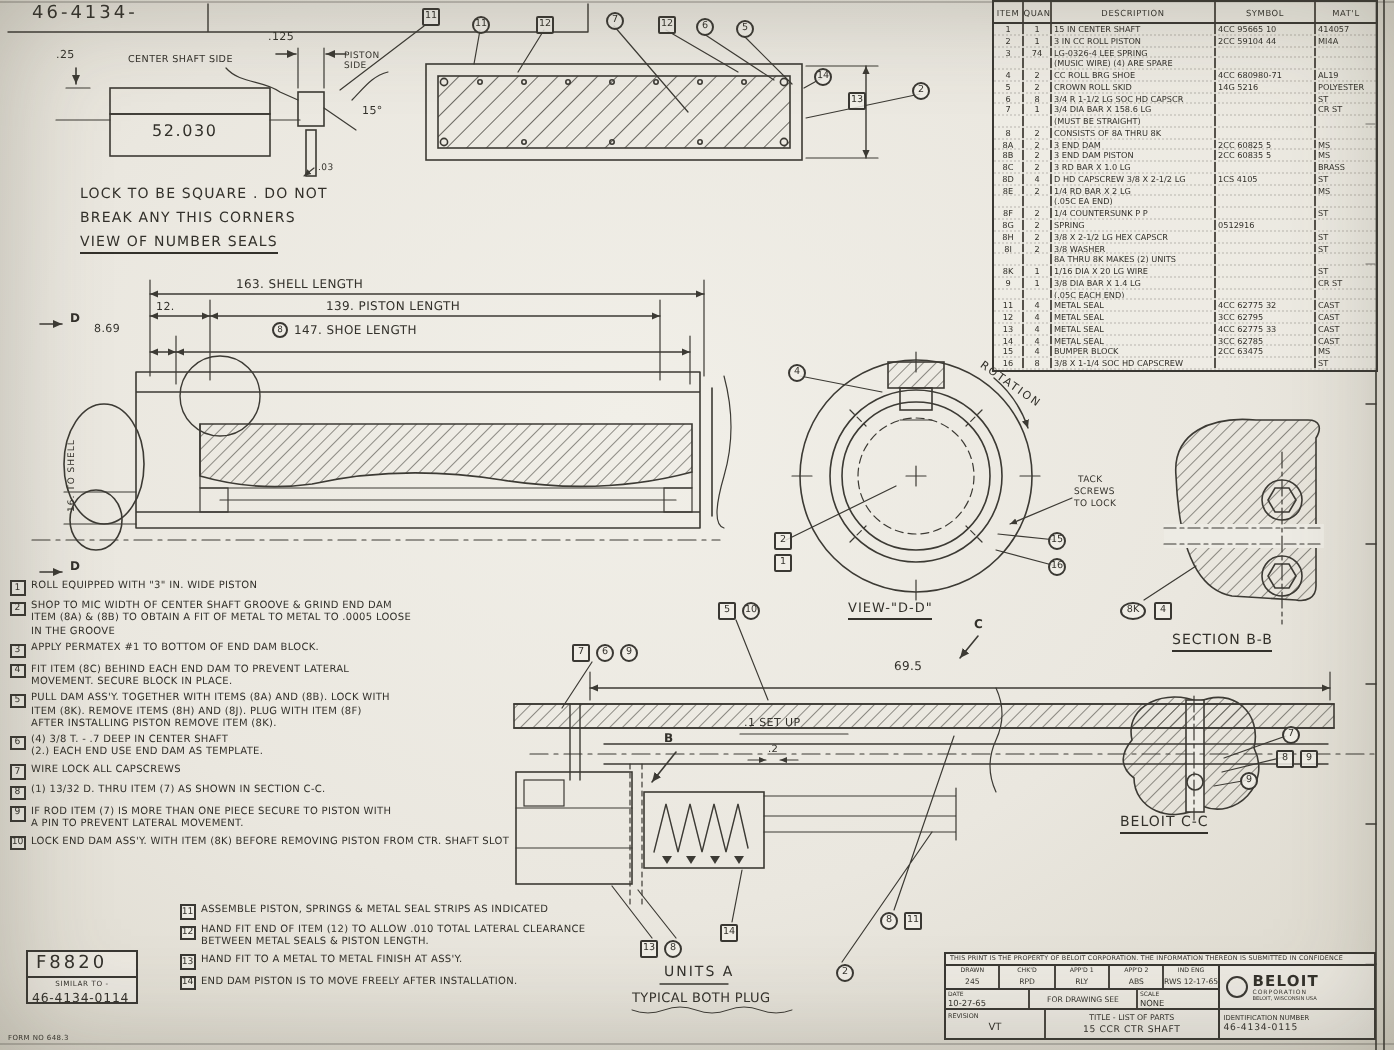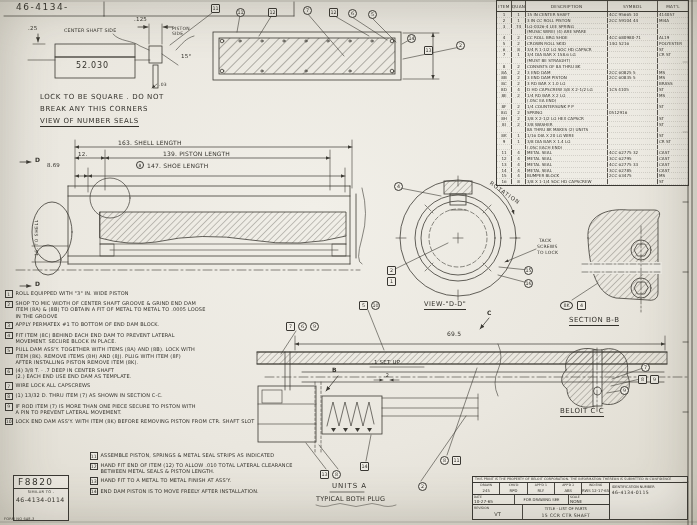--- a/index.html
+++ b/index.html
@@ -29,21 +29,21 @@
   .pc.c2{width:82px}
   .pc.c3{width:50px}
   .pc.c4{flex:1;border-right:none}
   
   .notes{position:absolute;z-index:2}
   .note{display:flex;gap:3px;margin-bottom:2.6px;align-items:flex-start}
   .nnum{width:7.5px;height:7.5px;border:.8px solid #3a3833;font-size:4.6px;display:flex;align-items:center;
     justify-content:center;flex-shrink:0;background:rgba(241,239,232,.7);margin-top:.3px}
   .ntext{font-size:5px;line-height:6.1px;letter-spacing:.15px}
   
-  .fbox{position:absolute;left:13px;top:475px;width:56px;height:46px;border:1px solid #3a3833;z-index:2;background:rgba(241,239,232,.6)}
+  .fbox{position:absolute;left:13px;top:475px;width:56px;height:27px;border:1px solid #3a3833;z-index:2;background:rgba(241,239,232,.6)}
   .fcode{font-size:9px;letter-spacing:1.5px;padding:1px 0 0 4px}
   .fsim{font-size:3.6px;text-align:center;border-top:.8px solid #3a3833;margin-top:1px;padding-top:1px;letter-spacing:.3px}
   .fnum{font-size:6.2px;padding:2px 0 0 2px;letter-spacing:.4px}
   
   .tblock{position:absolute;left:472px;top:476px;width:216px;height:44px;border:1px solid #3a3833;
     display:flex;flex-direction:column;background:rgba(240,238,231,.75);z-index:4}
   .tb-conf{height:6px;border-bottom:.7px solid #3a3833;font-size:3.2px;line-height:5.5px;overflow:hidden;white-space:nowrap;padding:0 2px;letter-spacing:.1px}
   .tb-main{flex:1;display:flex}
   .tb-left{width:138px;display:flex;flex-direction:column;border-right:.7px solid #3a3833}
   .tb-appr{height:12px;display:flex;border-bottom:.7px solid #3a3833}
@@ -233,21 +233,21 @@
   <span class="lbl" style="left:35px;top:280px;font-size:6px;font-weight:bold">D</span>
 
   <span class="lbl" style="left:492px;top:180px;font-size:5.5px;transform:rotate(35deg);transform-origin:left top;letter-spacing:1px">ROTATION</span>
   <span class="lbl" style="left:539px;top:238px;font-size:4.5px">TACK</span>
   <span class="lbl" style="left:537px;top:244px;font-size:4.5px">SCREWS</span>
   <span class="lbl" style="left:537px;top:250px;font-size:4.5px">TO LOCK</span>
   <span class="lbl u" style="left:424px;top:300px;font-size:6.5px;letter-spacing:.5px">VIEW-"D-D"</span>
   <span class="lbl" style="left:487px;top:309px;font-size:6px;font-weight:bold">C</span>
   <span class="lbl" style="left:332px;top:366px;font-size:6px;font-weight:bold">B</span>
 
-  <span class="lbl u" style="left:569px;top:316px;font-size:7px;letter-spacing:.5px">SECTION B-B</span>
+  <span class="lbl u" style="left:586px;top:316px;font-size:7px;letter-spacing:.5px">SECTION B-B</span>
   <span class="lbl u" style="left:560px;top:407px;font-size:7px;letter-spacing:.5px">BELOIT C-C</span>
 
   <span class="lbl" style="left:447px;top:330px;font-size:6px">69.5</span>
   <span class="lbl" style="left:372px;top:359px;font-size:5.5px">.1 SET UP</span>
   <span class="lbl" style="left:384px;top:372px;font-size:5px">.2</span>
   <span class="lbl" style="left:332px;top:482px;font-size:7px;letter-spacing:1px">UNITS A</span>
   <span class="lbl" style="left:316px;top:495px;font-size:6.5px">TYPICAL BOTH PLUG</span>
 
   <span class="bs" style="left:211px;top:4px">11</span>
   <span class="bc" style="left:236px;top:8px">11</span>
@@ -651,20 +651,28 @@
             <span>REVISION</span>
             <span class="revval">VT</span>
           </div>
           <div class="tb-title">
             <div>TITLE - LIST OF PARTS</div>
             <div class="tval">15 CCR CTR SHAFT</div>
           </div>
         </div>
       </div>
       <div class="tb-right">
+        <div class="tb-logo">
+          <span class="logo-circle"></span>
+          <div>
+            <div class="brand">BELOIT</div>
+            <div class="brand2">CORPORATION</div>
+            <div class="brand3">BELOIT, WISCONSIN USA</div>
+          </div>
+        </div>
         <div class="tb-id">
           <div>IDENTIFICATION NUMBER</div>
           <div class="idval">46-4134-0115</div>
         </div>
       </div>
     </div>
   </div>
 
 </div>
 

